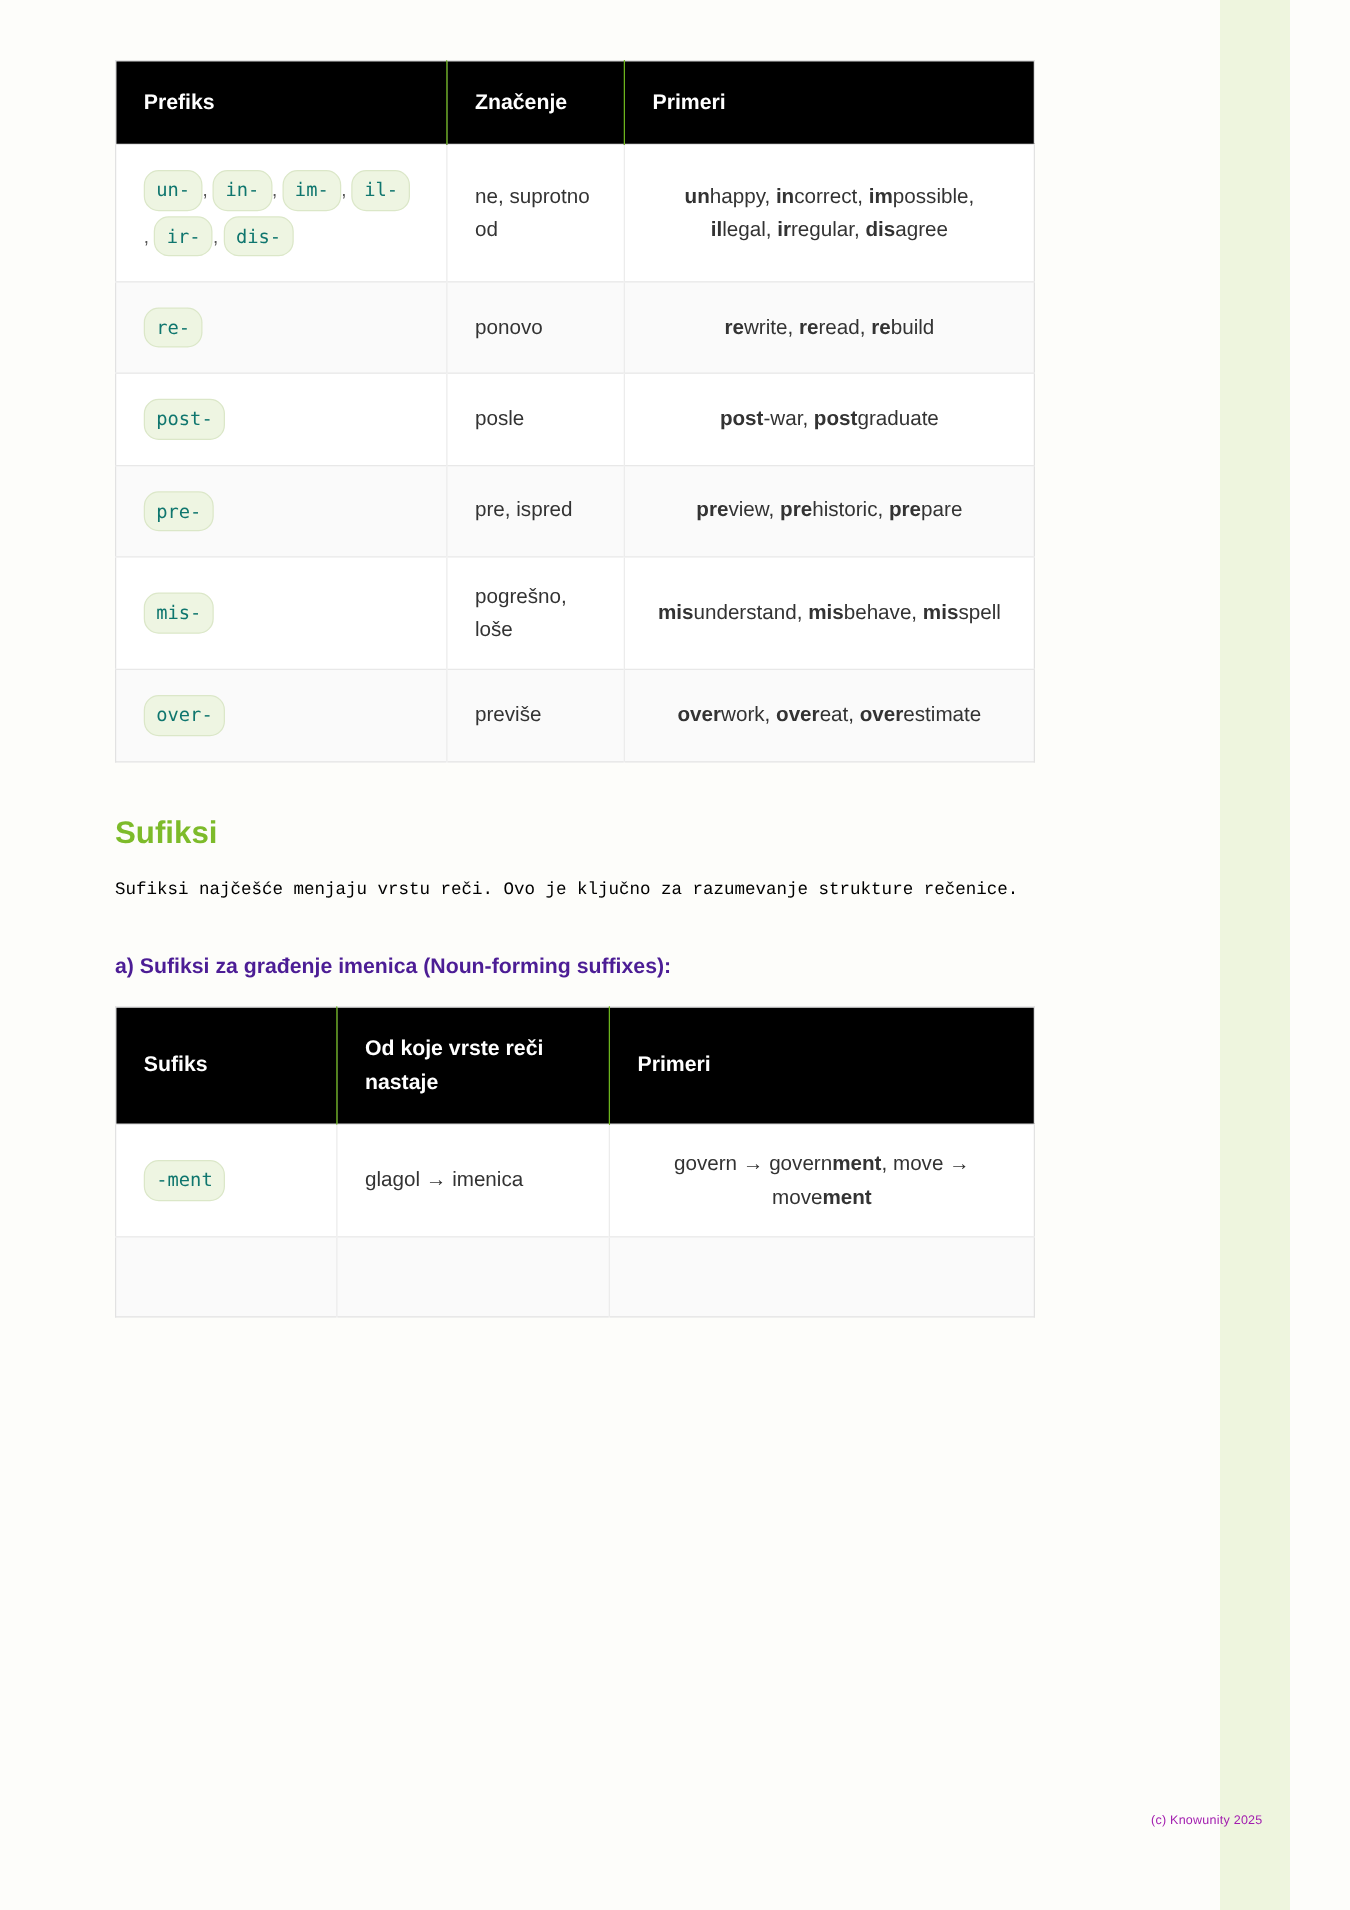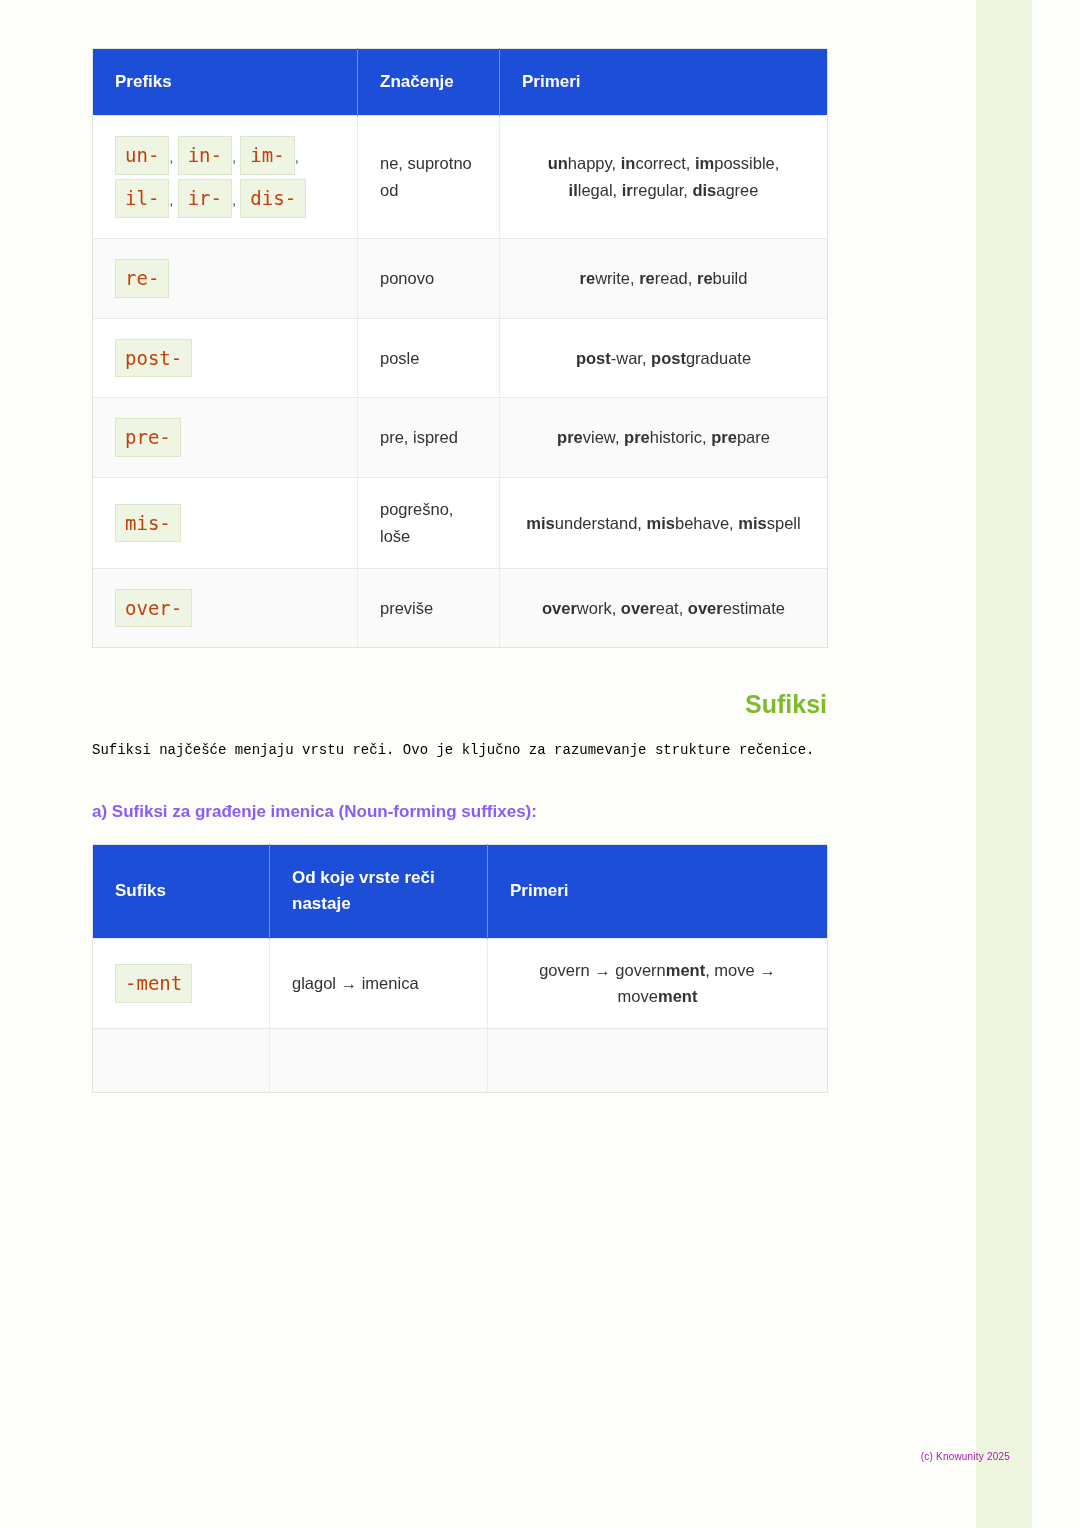--- a/index.html
+++ b/index.html
@@ -47,21 +47,21 @@
 
   
   table.tbl {
     border-collapse: collapse;
     width: 735px;
     table-layout: fixed;
     background: #ffffff;
     border: 1px solid #e2e2e2;
   }
   table.tbl th {
-    background: #1d4ed8;
+    background: #000000;
     color: #ffffff;
     text-align: left;
     font-size: 17px;
     font-weight: bold;
     padding: 20px 22px;
     vertical-align: middle;
     line-height: 1.55;
     border-right: 1px solid #6cb41d;
   }
   table.tbl th:last-child { border-right: none; }
@@ -73,61 +73,60 @@
     line-height: 1.62;
     vertical-align: middle;
     color: #333;
   }
   table.tbl td:last-child { border-right: none; text-align: center; }
   table.tbl tr:nth-child(even) td { background: #fafafa; }
 
   code.aff {
     display: inline-block;
     font-family: "DejaVu Sans Mono", monospace;
-    font-size: 19px;
+    font-size: 15px;
     background: #eef5e2;
     border: 1px solid #dbe7c8;
-    border-radius: 0;
+    border-radius: 12px;
     padding: 3px 9px;
-    color: #c2410c;
+    color: #0f766e;
     margin: 2px 0;
     white-space: nowrap;
   }
   .affsep { color: #555; font-size: 15px; }
 
   .note {
     margin-top: 34px;
     font-size: 17px;
     font-style: italic;
     line-height: 2.05;
     color: #333;
     text-align: justify;
   }
   .note code.aff { font-style: normal; }
 
   h2.section {
     color: #7dbb2a;
     font-size: 25px;
     font-weight: bold;
     margin: 42px 0 18px 0;
-    text-align: right;
   }
   p.para {
     font-size: 14px;
     line-height: 1.9;
     margin: 0 0 10px 0;
     text-align: justify;
     color: #000000;
     font-family: Liberation Mono, monospace;
   }
   p.subhead {
     font-size: 17px;
     font-weight: bold;
     margin: 38px 0 22px 0;
-    color: #8b5cf6;
+    color: #4c1d95;
   }
   .watermark {
     position: absolute;
     right: 70px;
     bottom: 66px;
     font-size: 10px;
     color: #a21caf;
     letter-spacing: 0.2px;
   }
   .tbl-wrap { margin-top: 0; }

